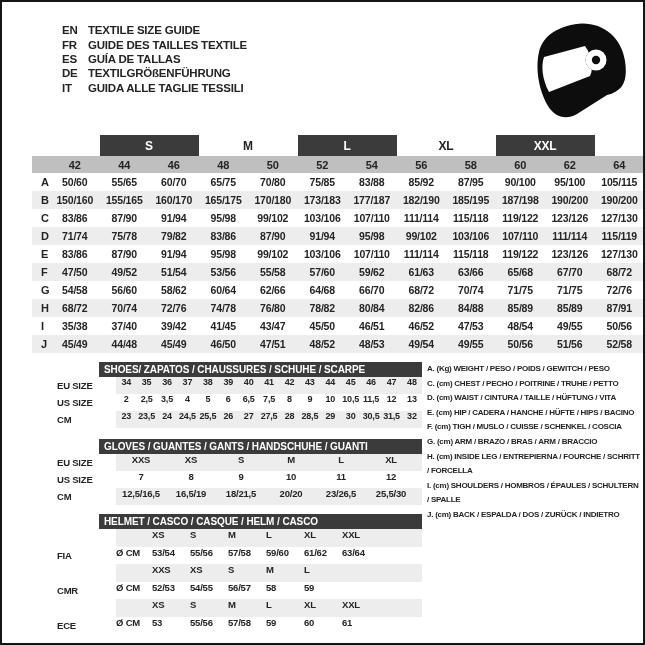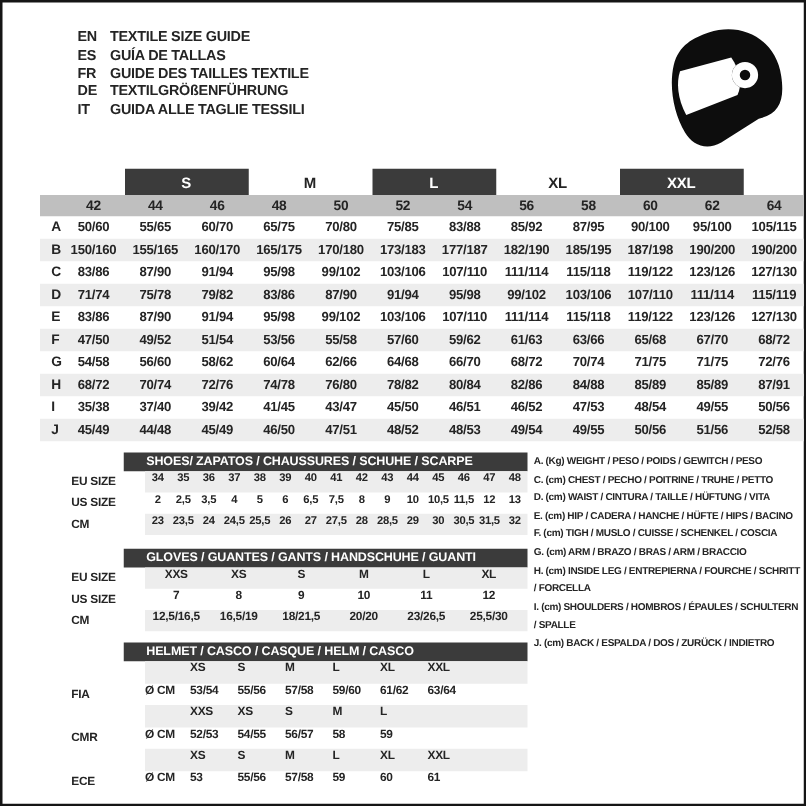--- a/index.html
+++ b/index.html
@@ -21,21 +21,21 @@
   .grp-cell.hl{background:var(--dark-bar,#3b3b3b);color:#fff;}
   .band-row{height:17px;background:var(--band,#bfbfbf);}
   .band-row .cell{font-size:11px;font-weight:bold;}
   .data-row{height:18px;}
   .data-row.shaded{background:var(--stripe,#ededed);}
   .cell{display:flex;align-items:center;justify-content:center;font-size:10.5px;font-weight:bold;}
   .rowlab{justify-content:flex-start;padding-left:9px;font-size:11px;}
   
   #subtables{position:absolute;left:30px;top:360px;width:390px;}
   .bar{margin-left:67px;height:15px;line-height:15px;background:var(--dark-bar,#3b3b3b);
-       color:#fff;font-size:10px;font-weight:bold;padding-left:18px;letter-spacing:-0.1px;}
+       color:#fff;font-size:10px;font-weight:bold;padding-left:5px;letter-spacing:-0.1px;}
   .s-row{display:flex;height:17px;align-items:center;margin-left:17px;}
   .s-label{flex:0 0 67px;font-size:9.5px;font-weight:bold;padding-left:8px;box-sizing:border-box;}
   .s-vals{flex:1;display:flex;height:100%;align-items:flex-start;}
   .s-row.shaded .s-vals{background:var(--stripe,#ededed);}
   .v-eq{flex:1;text-align:center;font-size:9px;font-weight:bold;}
   .v-fix{flex:0 0 50px;text-align:center;font-size:9.5px;font-weight:bold;}
   .v-helm{flex:0 0 38px;text-align:left;font-size:9.5px;font-weight:bold;}
   .v-unit{flex:0 0 36px;text-align:left;font-size:9.5px;font-weight:bold;}
   .filler{flex:1;}
   #gloves-block{margin-top:11px;}
@@ -49,26 +49,26 @@
 <body>
 
 <div id="page" style="--dark-bar: #3b3b3b; --band: #bfbfbf; --stripe: #ededed;">
 
   <div id="langs">
       <div class="lang-row">
         <span class="lang-code">EN</span>
         <span class="lang-text">TEXTILE SIZE GUIDE</span>
       </div>
       <div class="lang-row">
+        <span class="lang-code">FR</span>
+        <span class="lang-text">GUIDE DES TAILLES TEXTILE</span>
+      </div>
+      <div class="lang-row">
         <span class="lang-code">ES</span>
         <span class="lang-text">GUÍA DE TALLAS</span>
-      </div>
-      <div class="lang-row">
-        <span class="lang-code">FR</span>
-        <span class="lang-text">GUIDE DES TAILLES TEXTILE</span>
       </div>
       <div class="lang-row">
         <span class="lang-code">DE</span>
         <span class="lang-text">TEXTILGRÖßENFÜHRUNG</span>
       </div>
       <div class="lang-row">
         <span class="lang-code">IT</span>
         <span class="lang-text">GUIDA ALLE TAGLIE TESSILI</span>
       </div>
     </div>

